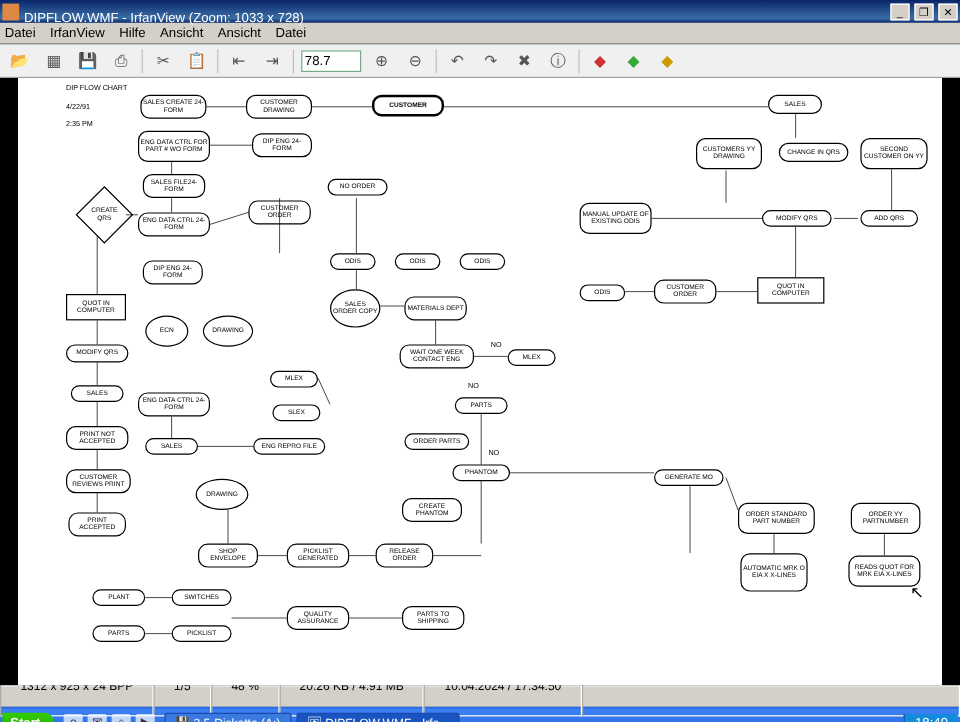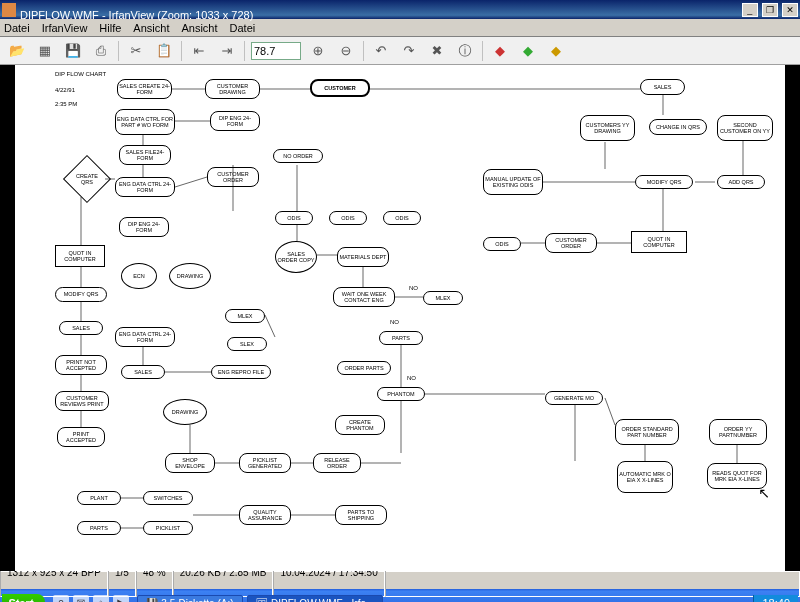--- a/index.html
+++ b/index.html
@@ -18,21 +18,21 @@
 .canvas { position: relative; width: 770px; height: 506px; background: #fff; }
 .canvas .lbl { position: absolute; font-size: 6px; font-family: Arial, sans-serif; color: #000; white-space: pre; }
 .node { position: absolute; border: 1px solid #000; background: #fff; font-size: 5.5px; font-family: Arial, sans-serif; text-align: center; display: flex; align-items: center; justify-content: center; line-height: 1.1; padding: 1px; }
 .node.p { border-radius: 8px; } 
 .node.e { border-radius: 50%; } 
 .node.d { transform: rotate(45deg); } 
 .node.d > span { transform: rotate(-45deg); }
 .node.bold { border-width: 2px; font-weight: bold; }
 .arrow-layer line { stroke: #000; stroke-width: 0.6; }
 .statusbar { height: 18px; background: #d4d0c8; border-top: 1px solid #fff; display: flex; align-items: center; font-size: 10px; }
-.statusbar .cell { border: 1px inset #fff; padding: 0 6px; height: 32px; line-height: 14px; }
+.statusbar .cell { border: 1px inset #fff; padding: 0 16px; height: 32px; line-height: 14px; }
 .taskbar { height: 28px; background: linear-gradient(#245edb,#3c81f3 8%,#245edb); display: flex; align-items: center; padding: 0 2px; color: #fff; font-size: 11px; }
 .taskbar .start { background: linear-gradient(#3c0,#2a0); padding: 3px 12px 3px 6px; border-radius: 0 8px 8px 0; font-weight: bold; font-style: italic; }
 .taskbar .ql { display: flex; gap: 4px; margin: 0 8px; }
 .taskbar .ql span { width: 16px; height: 16px; background: rgba(255,255,255,.7); border-radius: 2px; font-size: 10px; text-align: center; line-height: 16px; color: #333; }
 .taskbar .task { background: #3a7ae0; border: 1px solid #1a4ab0; padding: 2px 8px; margin-right: 4px; border-radius: 2px; font-size: 10px; }
 .taskbar .task.active { background: #1a54c0; }
 .taskbar .tray { margin-left: auto; background: #128bdd; padding: 2px 8px; border-left: 1px solid #0a5a9a; }
 .cursor { position: absolute; right: 30px; bottom: 70px; font-size: 14px; color: #000; pointer-events: none; }
 </style>
 </head>
@@ -258,21 +258,21 @@
         <line x1="160" y1="122" x2="192" y2="112"></line>
     </svg>
   </div>
   <span class="cursor">↖</span>
 </div>
 
 <div class="statusbar">
   <span class="cell">1312 x 925 x 24 BPP</span>
   <span class="cell">1/5</span>
   <span class="cell">48 %</span>
-  <span class="cell">20.26 KB / 2.85 MB</span>
+  <span class="cell">20.26 KB / 4.91 MB</span>
   <span class="cell">10.04.2024 / 17:34:50</span>
   <span class="cell" style="flex:1"></span>
 </div>
 
 <div class="taskbar">
   <span class="start">Start</span>
   <span class="ql">
     <span>e</span>
     <span>✉</span>
     <span>⌂</span>

